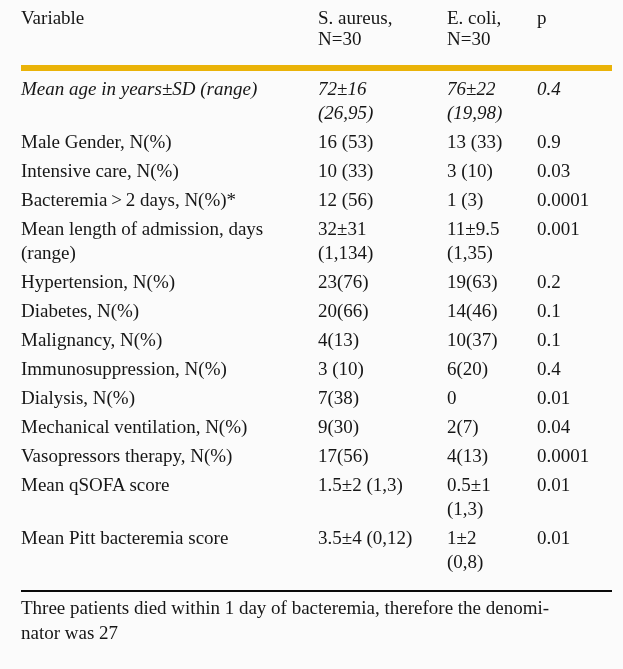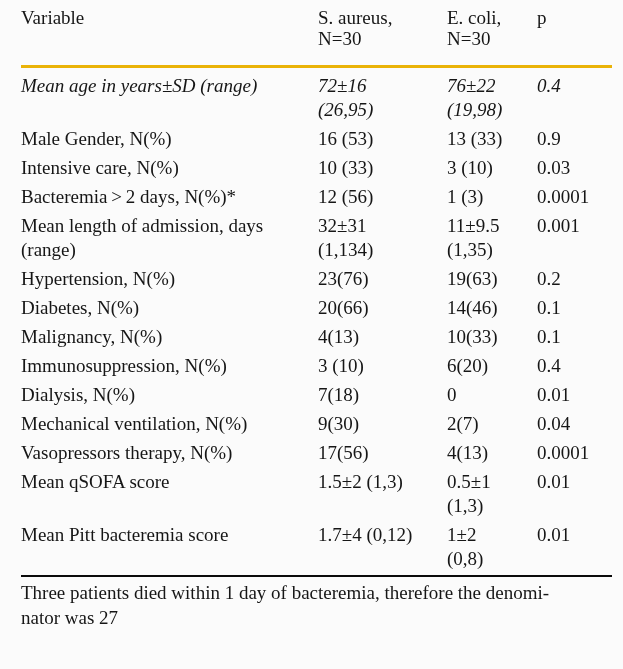--- a/index.html
+++ b/index.html
@@ -32,25 +32,25 @@
     font-weight: normal;
     text-align: left;
     vertical-align: top;
     padding: 2px 4px 3px 0;
     white-space: pre-line;
   }
   thead th {
     line-height: 21px;
     padding-top: 2px;
     padding-bottom: 16px;
-    border-bottom: 3px solid #eab308;
+    border-bottom: 6px solid #eab308;
   }
   thead th.italic { }
   tbody tr:first-child td { padding-top: 6px; font-style: italic; }
-  tbody tr:last-child td { border-bottom: 2px solid #0a0a0a; padding-bottom: 4px; }
+  tbody tr:last-child td { border-bottom: 2px solid #0a0a0a; padding-bottom: 16px; }
 
   .footnote {
     width: 591px;
     margin-top: 3px;
     font-size: 19px;
     line-height: 25px;
     white-space: pre-line;
   }
 </style>
 </head>
@@ -118,32 +118,32 @@
       </tr>
       <tr>
         <td>Diabetes, N(%)</td>
         <td>20(66)</td>
         <td>14(46)</td>
         <td>0.1</td>
       </tr>
       <tr>
         <td>Malignancy, N(%)</td>
         <td>4(13)</td>
-        <td>10(33)</td>
+        <td>10(37)</td>
         <td>0.1</td>
       </tr>
       <tr>
         <td>Immunosuppression, N(%)</td>
         <td>3 (10)</td>
         <td>6(20)</td>
         <td>0.4</td>
       </tr>
       <tr>
         <td>Dialysis, N(%)</td>
-        <td>7(18)</td>
+        <td>7(38)</td>
         <td>0</td>
         <td>0.01</td>
       </tr>
       <tr>
         <td>Mechanical ventilation, N(%)</td>
         <td>9(30)</td>
         <td>2(7)</td>
         <td>0.04</td>
       </tr>
       <tr>
@@ -154,21 +154,21 @@
       </tr>
       <tr>
         <td>Mean qSOFA score</td>
         <td>1.5±2 (1,3)</td>
         <td>0.5±1
 (1,3)</td>
         <td>0.01</td>
       </tr>
       <tr>
         <td>Mean Pitt bacteremia score</td>
-        <td>1.7±4 (0,12)</td>
+        <td>3.5±4 (0,12)</td>
         <td>1±2
 (0,8)</td>
         <td>0.01</td>
       </tr>
     </tbody>
   </table>
   <div class="footnote">Three patients died within 1 day of bacteremia, therefore the denomi-
 nator was 27</div>
 </div>
 

